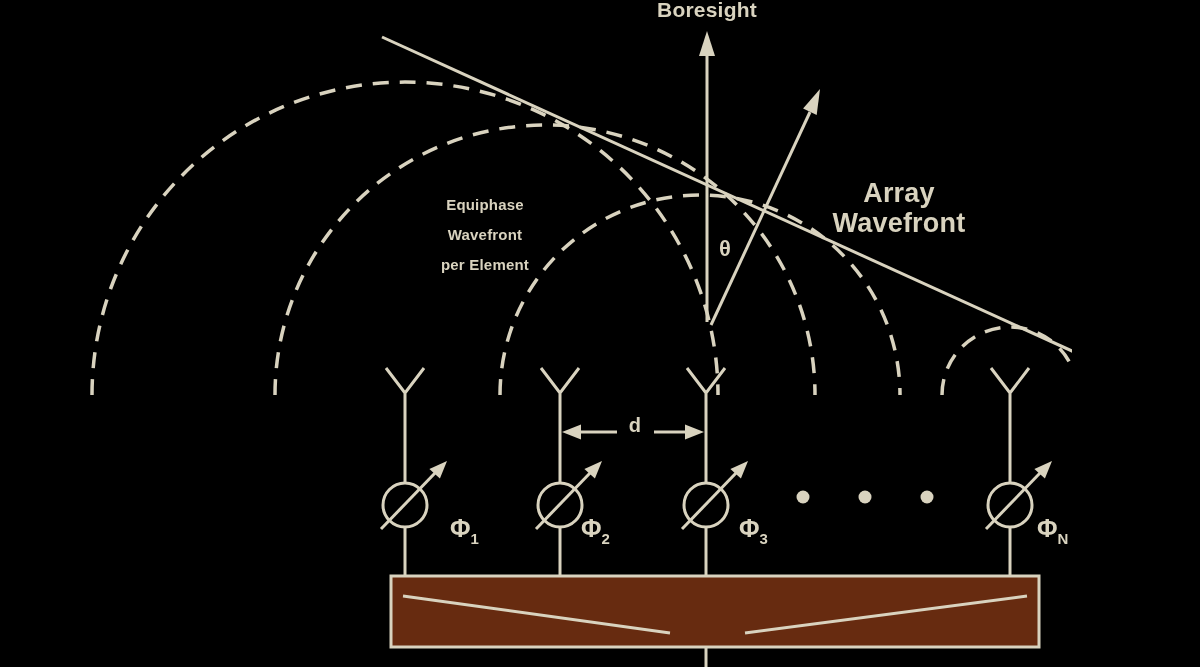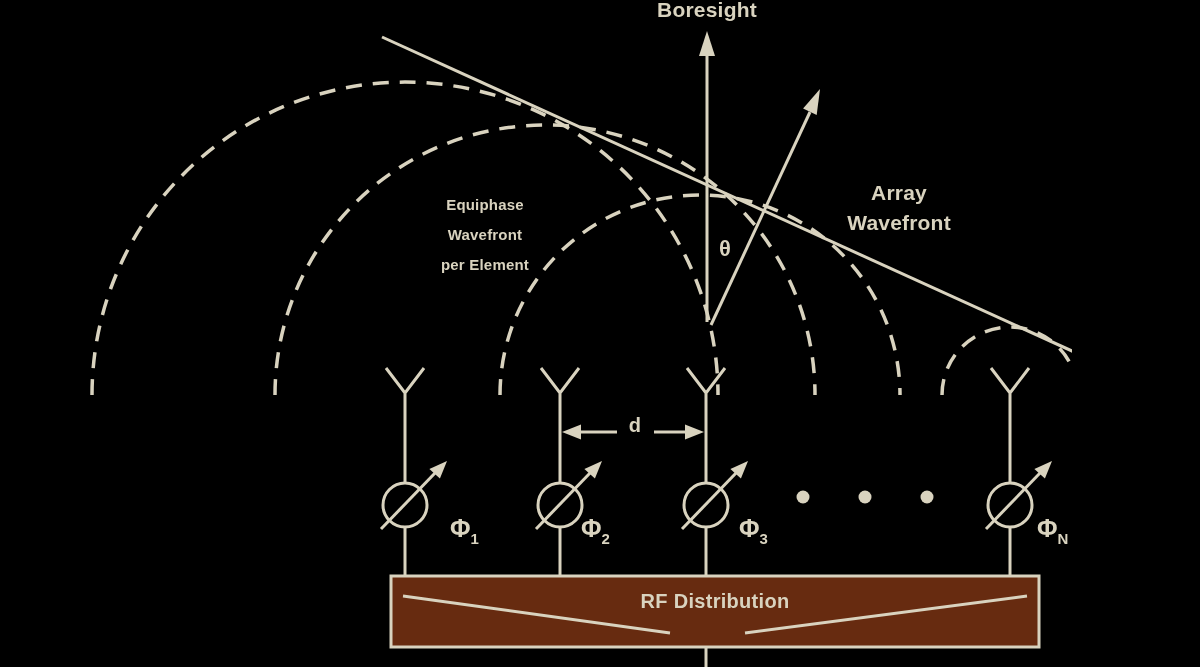--- a/index.html
+++ b/index.html
@@ -25,21 +25,21 @@
   .lbl{
     position:absolute;
     color:var(--ink);
     font-weight:700;
     white-space:pre-line;
     letter-spacing:0.2px;
   }
   .ctr{transform:translateX(-50%);text-align:center;}
   #boresight-label{left:707px;top:-2px;font-size:21px;}
   #equiphase-label{left:485px;top:173px;font-size:15px;line-height:30px;margin-top:17px;}
-  #array-wavefront-label{left:899px;top:178px;font-size:21px;line-height:30px;}
+  #array-wavefront-label{left:899px;top:178px;font-size:27px;line-height:30px;}
   #theta-label{left:725px;top:236px;font-size:22px;}
   #spacing-label{left:635px;top:414px;font-size:20px;}
   #rf-distribution-label{left:715px;top:590px;font-size:20px;letter-spacing:0.3px;}
   .phi{position:absolute;top:514px;color:var(--ink);font-weight:700;font-size:25px;}
   .phi .sub{font-size:15px;vertical-align:-7px;letter-spacing:0;}
   #phi-1{left:450px;}
   #phi-2{left:581px;}
   #phi-3{left:739px;text-align:center;}
   #phi-n{left:1037px;}
 </style>
@@ -119,20 +119,19 @@
   </svg>
 
   <div class="lbl ctr" id="boresight-label">Boresight</div>
   <div class="lbl ctr" id="equiphase-label">Equiphase
 Wavefront
 per Element</div>
   <div class="lbl ctr" id="array-wavefront-label">Array
 Wavefront</div>
   <div class="lbl ctr" id="theta-label">θ</div>
   <div class="lbl ctr" id="spacing-label">d</div>
-  <div class="lbl ctr" id="rf-distribution-label">RF Distribution</div>
 
   <div class="phi" id="phi-1"><span>Φ</span><span class="sub">1</span></div>
   <div class="phi" id="phi-2"><span>Φ</span><span class="sub">2</span></div>
   <div class="phi" id="phi-3"><span>Φ</span><span class="sub">3</span></div>
   <div class="phi" id="phi-n"><span>Φ</span><span class="sub">N</span></div>
 
 </div>
 
 </body></html>

